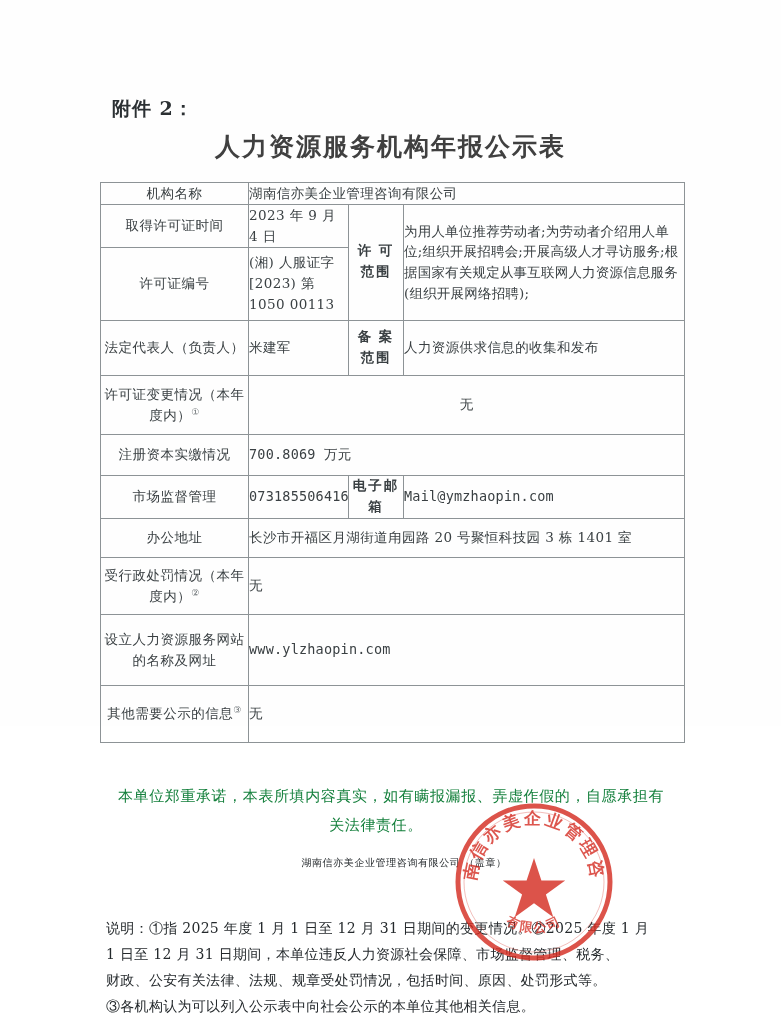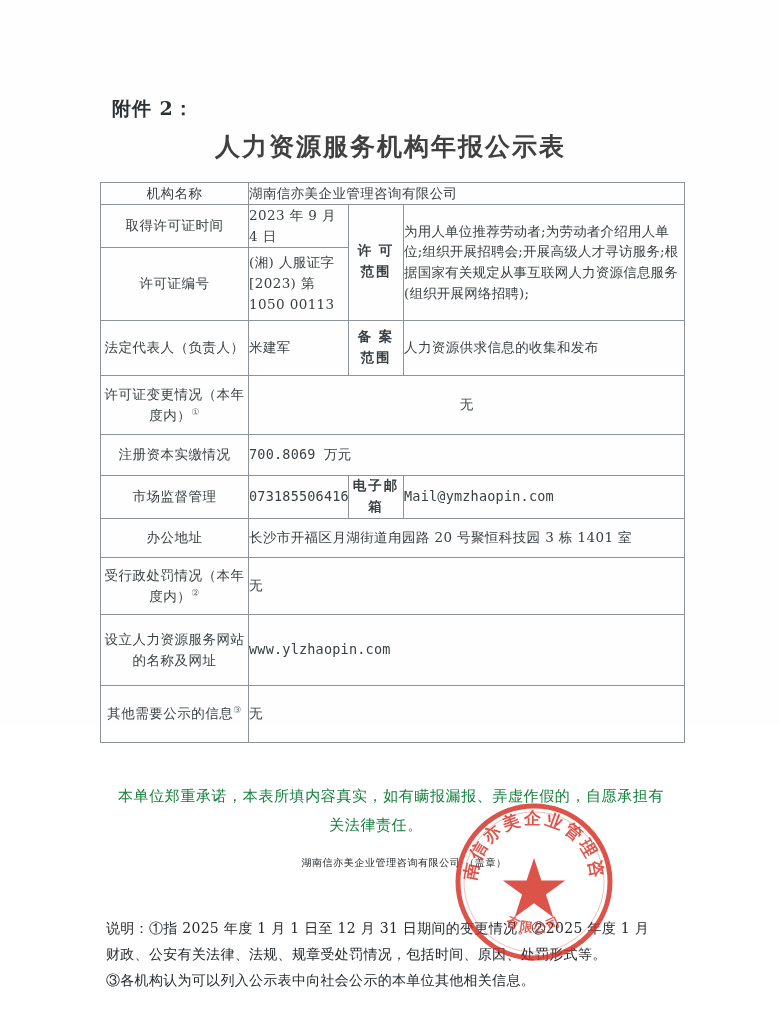--- a/index.html
+++ b/index.html
@@ -265,20 +265,21 @@
     </tbody>
   </table>
 
   <div class="commitment">本单位郑重承诺，本表所填内容真实，如有瞒报漏报、弄虚作假的，自愿承担有关法律责任。</div>
 
   <div class="signature-line">湖南信亦美企业管理咨询有限公司 （盖章）</div>
 
 
   <div class="footnotes">
     <div class="fn-first">说明：①指 2025 年度 1 月 1 日至 12 月 31 日期间的变更情况。②2025 年度 1 月</div>
+    <div>1 日至 12 月 31 日期间，本单位违反人力资源社会保障、市场监督管理、税务、</div>
     <div>财政、公安有关法律、法规、规章受处罚情况，包括时间、原因、处罚形式等。</div>
     <div>③各机构认为可以列入公示表中向社会公示的本单位其他相关信息。</div>
   </div>
 
   <div class="seal">
     <svg width="164" height="164" viewBox="0 0 164 164" xmlns="http://www.w3.org/2000/svg">
       <defs>
         <path id="sealArc" d="M 24,82 A 58,58 0 0 1 140,82" fill="none"></path>
         <path id="sealArcBottom" d="M 32,82 A 50,50 0 0 0 132,82" fill="none"></path>
       </defs>

